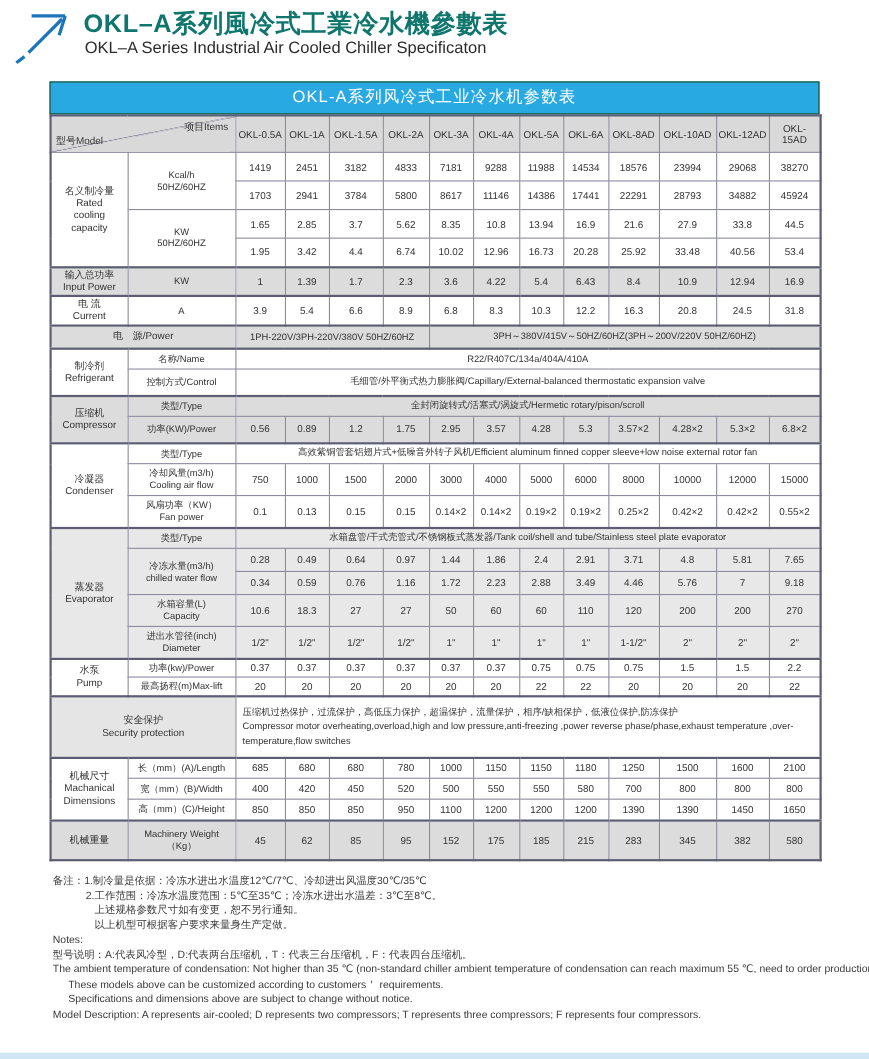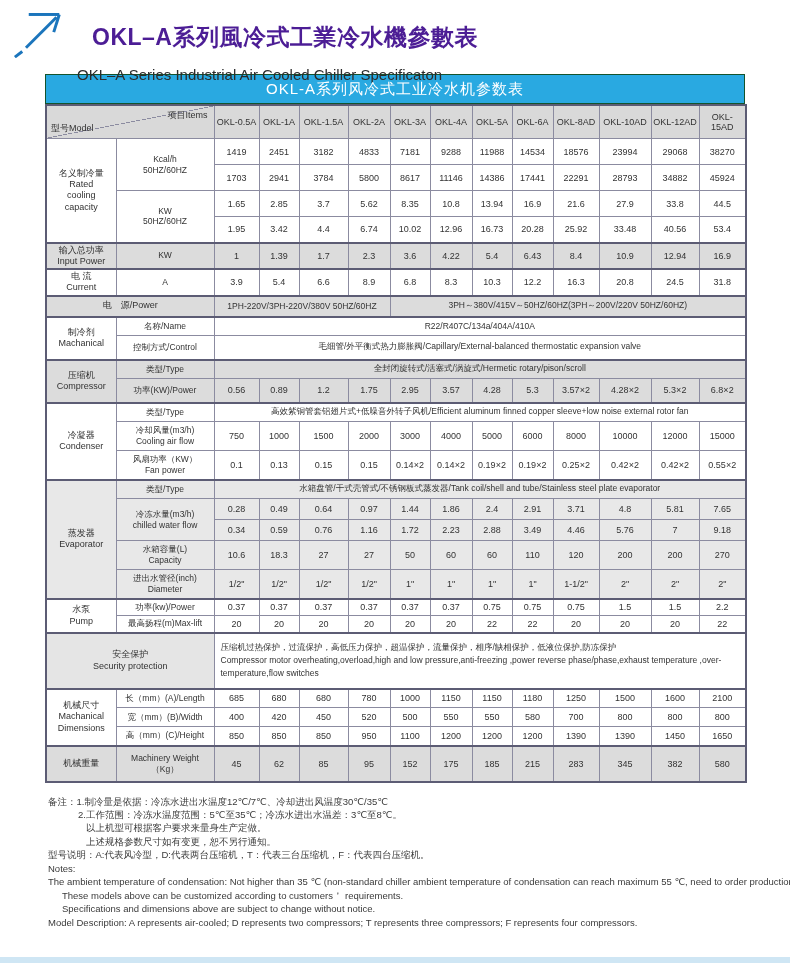--- a/index.html
+++ b/index.html
@@ -3,21 +3,21 @@
 <meta charset="utf-8">
 <style>
   html,body{margin:0;padding:0;}
   body{
     width:790px;height:963px;position:relative;background:#ffffff;
     font-family:"Liberation Sans","DejaVu Sans",sans-serif;color:#333;overflow:hidden;
   }
   .hdr{display:flex;align-items:flex-start;padding:8px 0 0 10px;height:58px;}
   .logo{width:56px;height:50px;flex:0 0 56px;}
   .titles{margin-left:10px;}
-  .title-zh{font-size:23px;font-weight:700;color:#4c1d95;letter-spacing:0.5px;margin:16px;line-height:1.15;}
+  .title-zh{font-size:23px;font-weight:700;color:#0f766e;letter-spacing:0.5px;margin:0;line-height:1.15;}
   .title-en{font-size:15px;font-weight:400;color:#2b2b2b;margin:1px 0 0 1px;line-height:1.2;}
 
   .tbl-wrap{width:700px;margin:8px auto 0 auto;}
   .banner{height:28px;line-height:28px;background:#29a9e1;color:#fff;text-align:center;
           font-size:15px;letter-spacing:1px;border:1px solid #14532d;}
   table{border-collapse:collapse;table-layout:fixed;width:700px;border:2px solid #5c5c74;}
   th,td{border:1px solid #8b8ba0;text-align:center;vertical-align:middle;
         font-size:9px;color:#333;padding:1px 1px;white-space:pre-line;overflow:hidden;}
   thead th{background:#d9d9d9;font-size:9px;font-weight:400;height:30px;}
   tr.gray td{background:#dcdcdc;}
@@ -198,21 +198,21 @@
           <td class="val">24.5</td>
           <td class="val">31.8</td>
         </tr>
         <tr class="gray sec" style="height: 21px; padding-left: 32px;">
           <td colspan="2" class="cat">电　源/Power</td>
           <td colspan="4" class="span">1PH-220V/3PH-220V/380V 50HZ/60HZ</td>
           <td colspan="8" class="span">3PH～380V/415V～50HZ/60HZ(3PH～200V/220V  50HZ/60HZ)</td>
         </tr>
         <tr class="sec" style="height: 19px;">
           <td rowspan="2" class="cat">制冷剂
-Machanical</td>
+Refrigerant</td>
           <td class="item">名称/Name</td>
           <td colspan="12" class="span">R22/R407C/134a/404A/410A</td>
         </tr>
         <tr style="height: 24px;">
           <td class="item">控制方式/Control</td>
           <td colspan="12" class="span">毛细管/外平衡式热力膨胀阀/Capillary/External-balanced thermostatic expansion valve</td>
         </tr>
         <tr class="gray sec" style="height: 19px;">
           <td rowspan="2" class="cat">压缩机
 Compressor</td>
@@ -444,23 +444,23 @@
           <td class="val">382</td>
           <td class="val">580</td>
         </tr>
       </tbody>
   </table>
 </div>
 
 <div class="notes" id="notes">
     <div class="note ind-0">备注：1.制冷量是依据：冷冻水进出水温度12℃/7℃、冷却进出风温度30℃/35℃</div>
     <div class="note ind-1">2.工作范围：冷冻水温度范围：5℃至35℃；冷冻水进出水温差：3℃至8℃。</div>
+    <div class="note ind-2">上述规格参数尺寸如有变更，恕不另行通知。</div>
     <div class="note ind-2">以上机型可根据客户要求来量身生产定做。</div>
-    <div class="note ind-2">上述规格参数尺寸如有变更，恕不另行通知。</div>
+    <div class="note ind-0">Notes:</div>
     <div class="note ind-0">型号说明：A:代表风冷型，D:代表两台压缩机，T：代表三台压缩机，F：代表四台压缩机。</div>
-    <div class="note ind-0">Notes:</div>
     <div class="note ind-0">The ambient temperature of condensation: Not higher than 35 ℃ (non-standard chiller ambient temperature of condensation can reach maximum 55 ℃, need to order production).</div>
     <div class="note ind-3">These models above can be customized according to customers＇  requirements.</div>
     <div class="note ind-3">Specifications and dimensions above are subject to change without notice.</div>
     <div class="note ind-0">Model Description: A represents air-cooled; D represents two compressors; T represents three compressors; F represents four compressors.</div>
   </div>
 
 <div class="bottom-strip"></div>
 
 </body></html>

